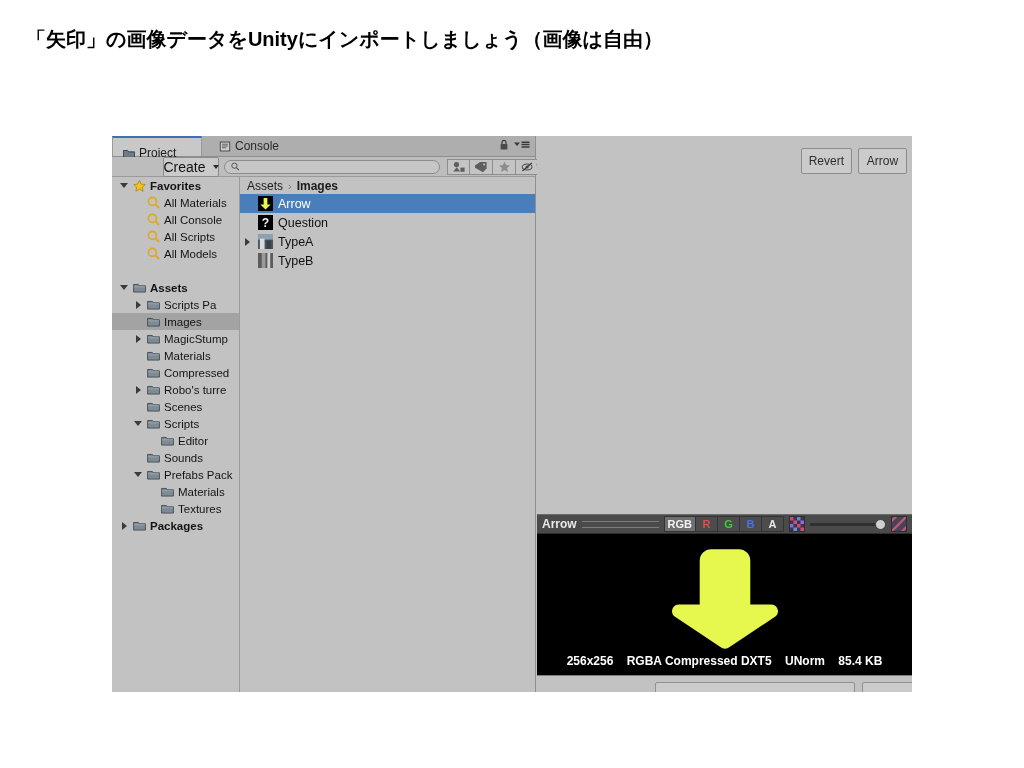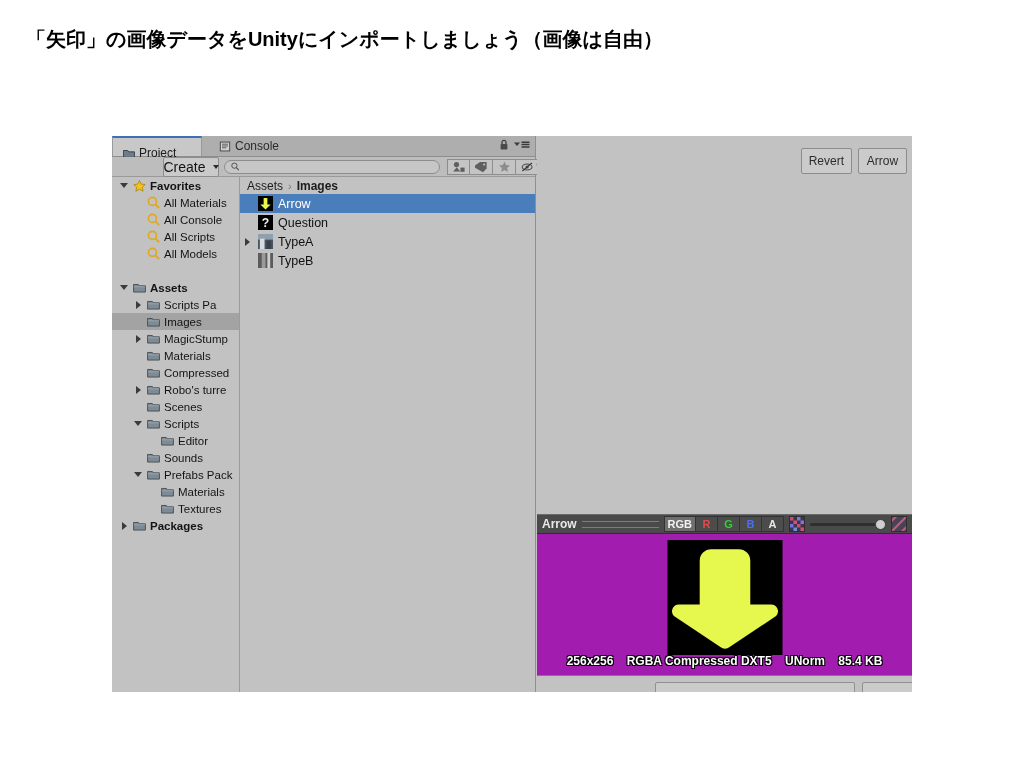--- a/index.html
+++ b/index.html
@@ -175,21 +175,21 @@
   .mip-slider{
     width:76px;height:16px;display:flex;align-items:center;position:relative;
   }
   .mip-track{width:100%;height:3px;background:#2f2f2f;border-radius:2px;}
   .mip-knob{
     position:absolute;right:0px;width:11px;height:11px;border-radius:50%;
     background:#cfcfcf;border:1px solid #3b3b3b;box-sizing:border-box;
   }
 
   .prev-body{
-    position:absolute;left:0;top:398px;right:0;bottom:0;background:#a21caf;
+    position:absolute;left:0;top:398px;right:0;bottom:0;background:#000000;
   }
   .prev-canvas{
     position:absolute;left:50%;transform:translateX(-50%);top:6px;
     width:115px;height:115px;background:#000000;
   }
   .tex-info{
     position:absolute;left:0;right:0;top:120px;text-align:center;
     font-size:12px;font-weight:bold;color:#ffffff;
     text-shadow:1px 1px 0 #000,-1px 1px 0 #000,1px -1px 0 #000,-1px -1px 0 #000;
     white-space:nowrap;

